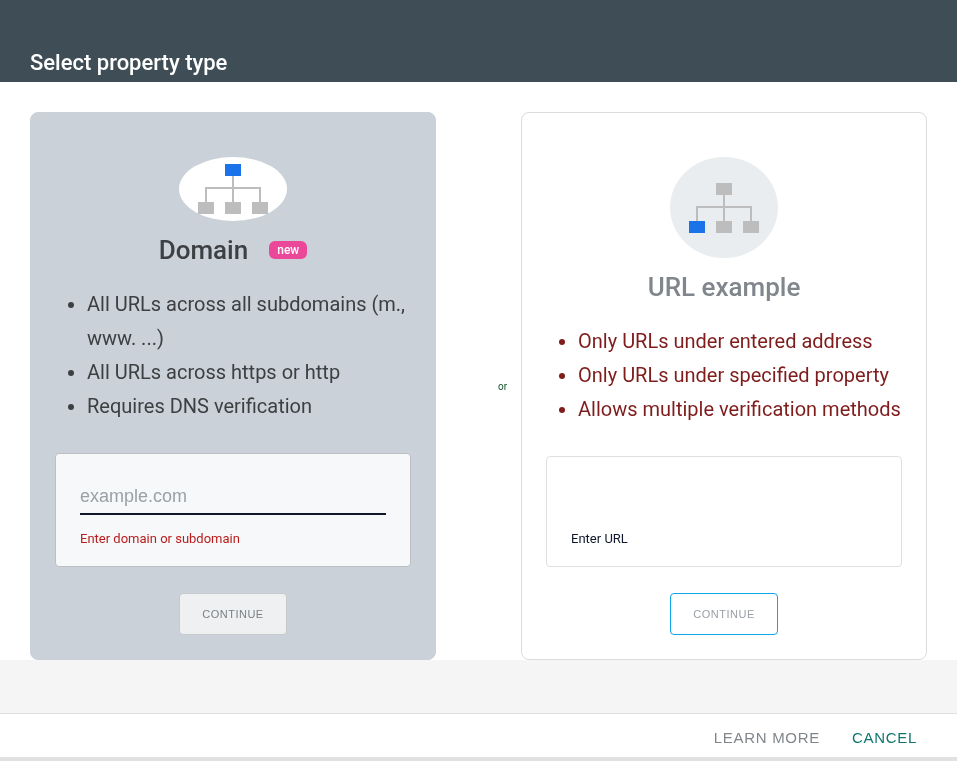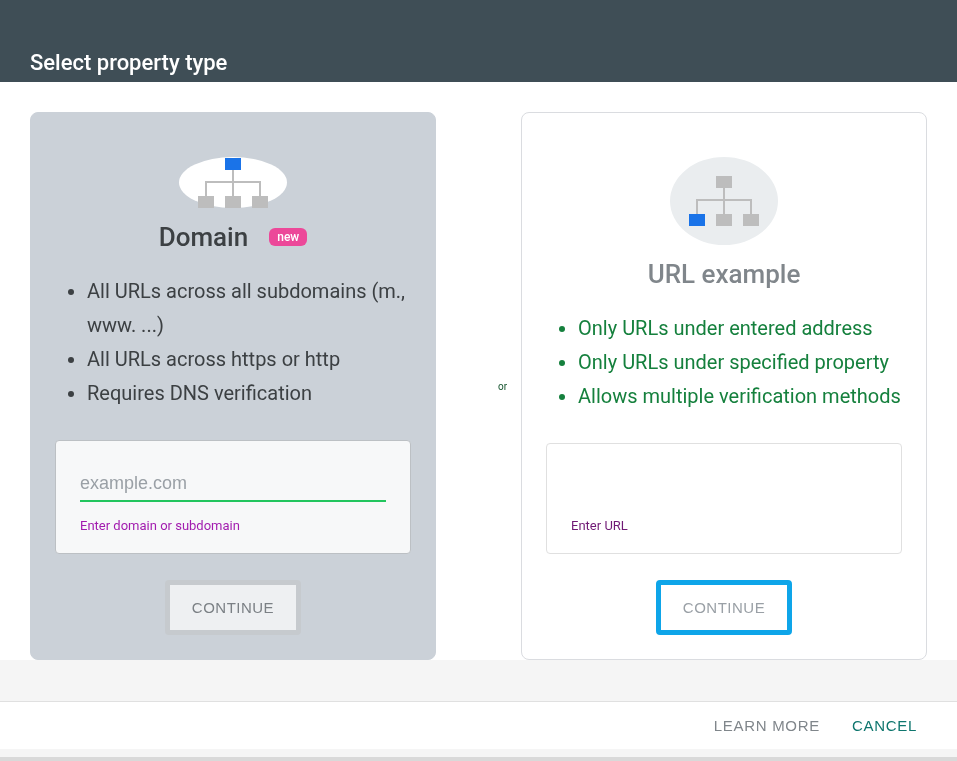--- a/index.html
+++ b/index.html
@@ -96,78 +96,78 @@
       list-style: disc;
       padding-left: 32px;
       align-self: stretch;
       margin-bottom: 30px;
     }
     .bullets li {
       font-size: 20px;
       color: #3c4043;
       line-height: 1.7;
     }
-    .card.unselected .bullets li { color: #15803d; }
+    .card.unselected .bullets li { color: #7f1d1d; }
     .input-box {
       align-self: stretch;
       background: #fff;
       border: 1px solid #e0e0e0;
       border-radius: 4px;
       padding: 26px 24px 20px 24px;
       margin-bottom: 26px;
     }
     .card.selected .input-box {
       background: #f7f8f9;
       border-color: #bcc0c4;
     }
     .text-input {
       width: 100%;
       border: none;
-      border-bottom: 2px solid #22c55e;
+      border-bottom: 2px solid #0f172a;
       background: transparent;
       font-size: 18px;
       color: #3c4043;
       padding: 6px 0;
       outline: none;
       caret-color: #1a73e8;
     }
     .card.unselected .text-input {
       border-bottom: 1px solid #dadce0;
     }
     .text-input::placeholder { color: #9aa0a6; }
     .helper {
       font-size: 13px;
-      color: #a21caf;
+      color: #b91c1c;
       margin-top: 16px;
     }
-    .card.unselected .helper { color: #701a75; margin-top: 48px; }
+    .card.unselected .helper { color: #0f172a; margin-top: 48px; }
     .continue-btn {
-      border: 5px solid #0ea5e9;
+      border: 1px solid #0ea5e9;
       background: #fff;
       color: #9aa0a6;
-      font-size: 15px;
+      font-size: 11px;
       font-weight: 500;
       letter-spacing: 0.5px;
       padding: 14px 22px;
       border-radius: 4px;
       cursor: pointer;
     }
     .card.selected .continue-btn {
       background: #eef0f2;
       border-color: #c6cace;
       color: #7b8085;
     }
     .or {
       color: #14532d;
       font-size: 10px;
       margin-left: 48px;
     }
     .footer {
       position: absolute;
-      bottom: 12px;
+      bottom: 0;
       left: 0;
       right: 0;
       border-top: 1px solid #e0e0e0;
       background: #fff;
       height: 48px;
       display: flex;
       align-items: center;
       justify-content: flex-end;
       padding: 0 40px;
       gap: 32px;

